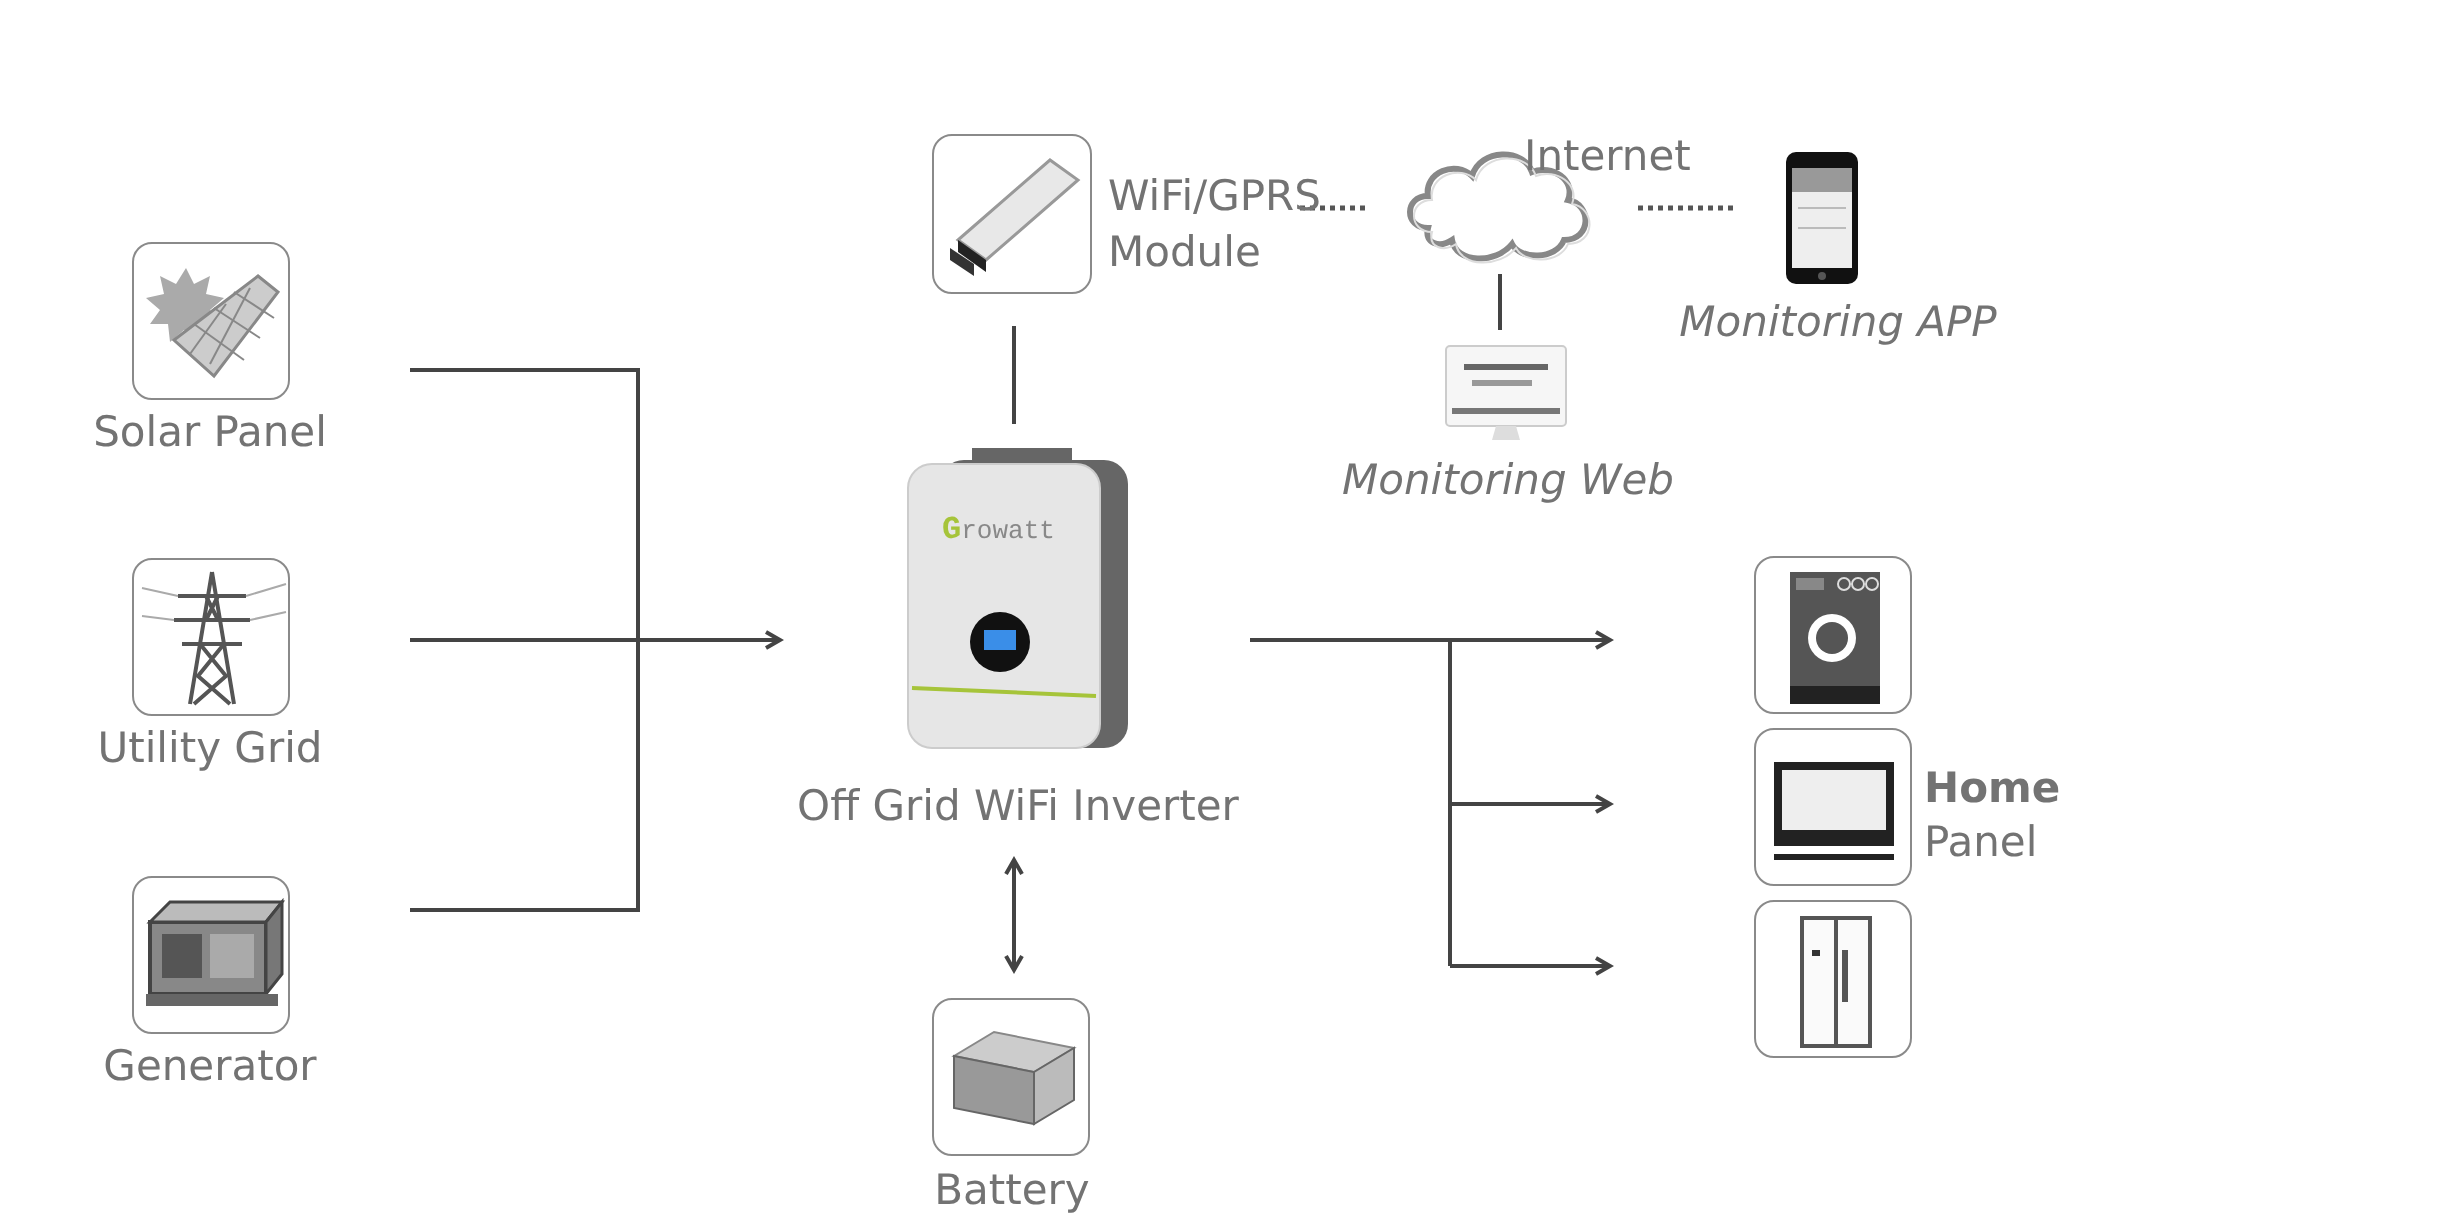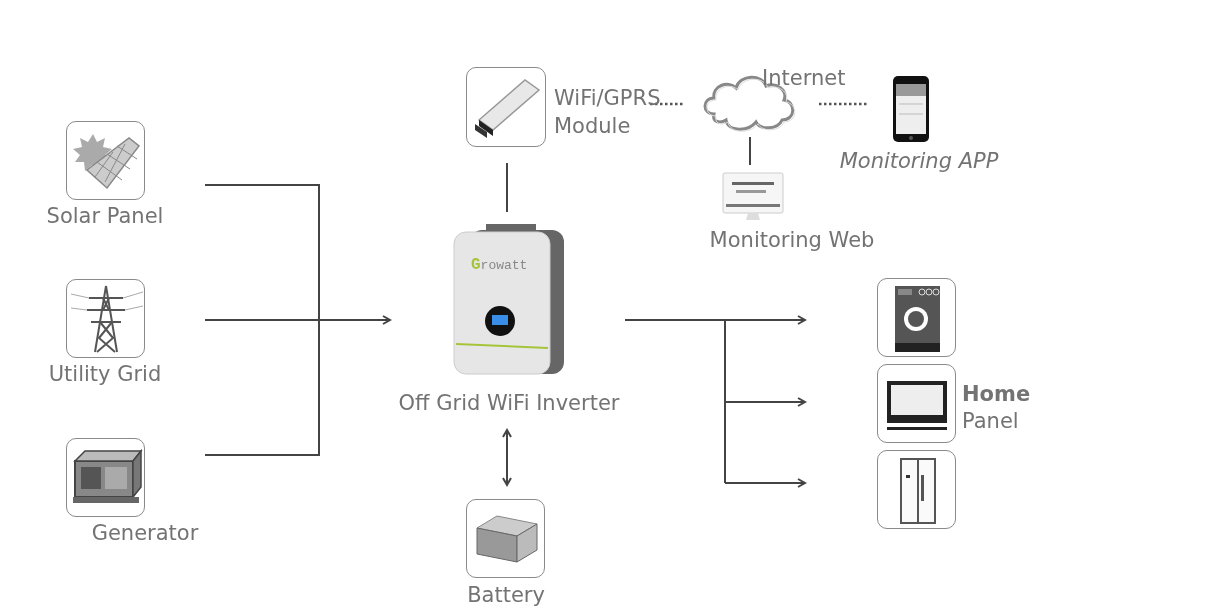--- a/index.html
+++ b/index.html
@@ -76,21 +76,21 @@
 <div class="box" style="left:66px;top:438px;width:79px;height:79px;">
   <svg width="79" height="79">
     <rect x="8" y="22" width="58" height="36" fill="#888" stroke="#444" stroke-width="2"></rect>
     <polygon points="8,22 18,12 74,12 66,22" fill="#bbb" stroke="#444" stroke-width="1.5"></polygon>
     <polygon points="66,22 74,12 74,48 66,58" fill="#777" stroke="#444" stroke-width="1.5"></polygon>
     <rect x="14" y="28" width="20" height="22" fill="#555"></rect>
     <rect x="38" y="28" width="22" height="22" fill="#aaa"></rect>
     <rect x="6" y="58" width="66" height="6" fill="#666"></rect>
   </svg>
 </div>
-<div class="lbl c" style="left:105px;top:521px;margin-left:40px;">Generator</div>
+<div class="lbl c" style="left:105px;top:521px;">Generator</div>
 
 <div class="box" style="left:466px;top:67px;width:80px;height:80px;">
   <svg width="80" height="80">
     <polygon points="12,52 58,12 72,22 26,62" fill="#e8e8e8" stroke="#999" stroke-width="1.5"></polygon>
     <polygon points="12,52 26,62 26,68 12,58" fill="#222"></polygon>
     <polygon points="8,56 20,64 20,70 8,62" fill="#333"></polygon>
   </svg>
 </div>
 <div class="lbl" style="left:554px;top:86px;">WiFi/GPRS</div>
 <div class="lbl" style="left:554px;top:114px;">Module</div>
@@ -111,21 +111,21 @@
 </svg>
 <div class="lbl c" style="left:919px;top:149px;font-style:italic;">Monitoring APP</div>
 
 <svg class="abs" style="left:722px;top:172px;" width="62" height="50">
   <rect x="1" y="1" width="60" height="40" rx="2" fill="#f6f6f6" stroke="#ccc"></rect>
   <rect x="10" y="10" width="42" height="3" fill="#666"></rect>
   <rect x="14" y="18" width="30" height="3" fill="#999"></rect>
   <rect x="4" y="32" width="54" height="3" fill="#777"></rect>
   <path d="M26,41 L24,48 L38,48 L36,41" fill="#ddd"></path>
 </svg>
-<div class="lbl c" style="left:792px;top:228px;">Monitoring Web</div>
+<div class="lbl c" style="left:754px;top:228px;font-style:italic;">Monitoring Web</div>
 
 <div class="abs" style="left:452px;top:222px;width:115px;height:155px;">
   <svg width="115" height="155">
     <rect x="34" y="2" width="50" height="10" fill="#666"></rect>
     <rect x="18" y="8" width="94" height="144" rx="12" fill="#666"></rect>
     <rect x="2" y="10" width="96" height="142" rx="12" fill="#e6e6e6" stroke="#ccc"></rect>
     <line x1="4" y1="122" x2="96" y2="126" stroke="#a6c43a" stroke-width="2"></line>
     <circle cx="48" cy="99" r="15" fill="#111"></circle>
     <rect x="40" y="93" width="16" height="10" fill="#3a8ee8"></rect>
   </svg>

